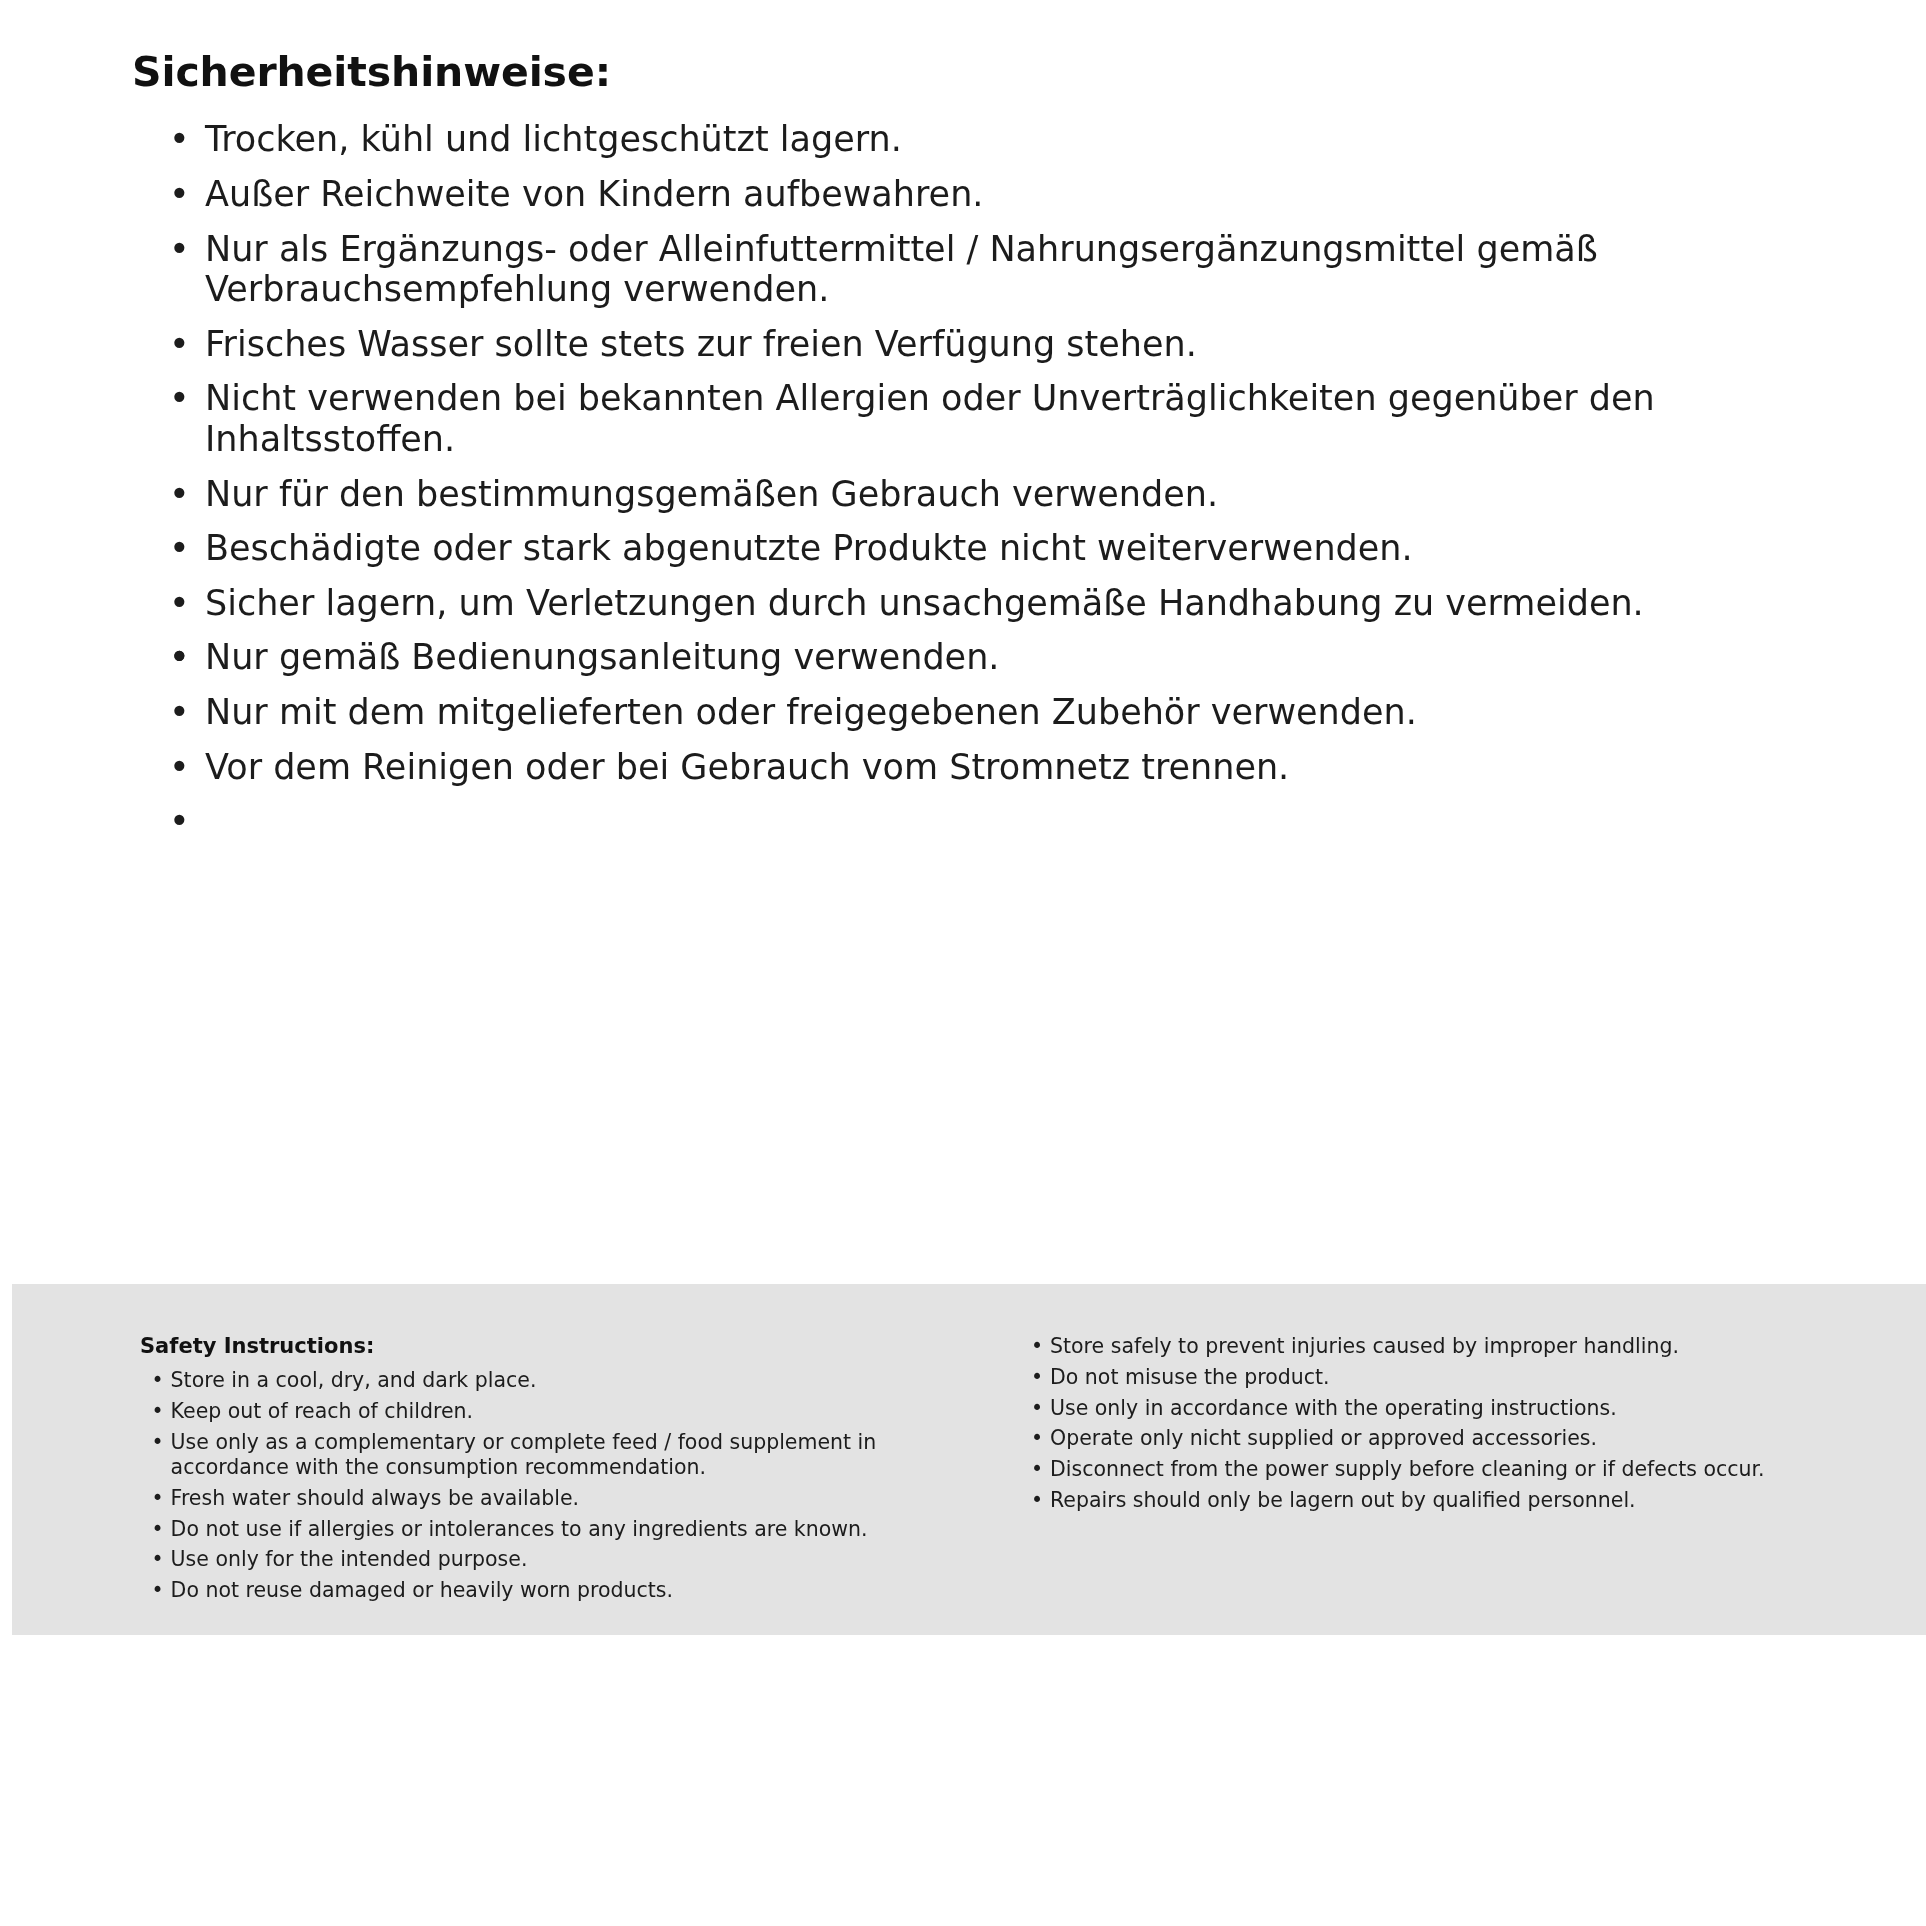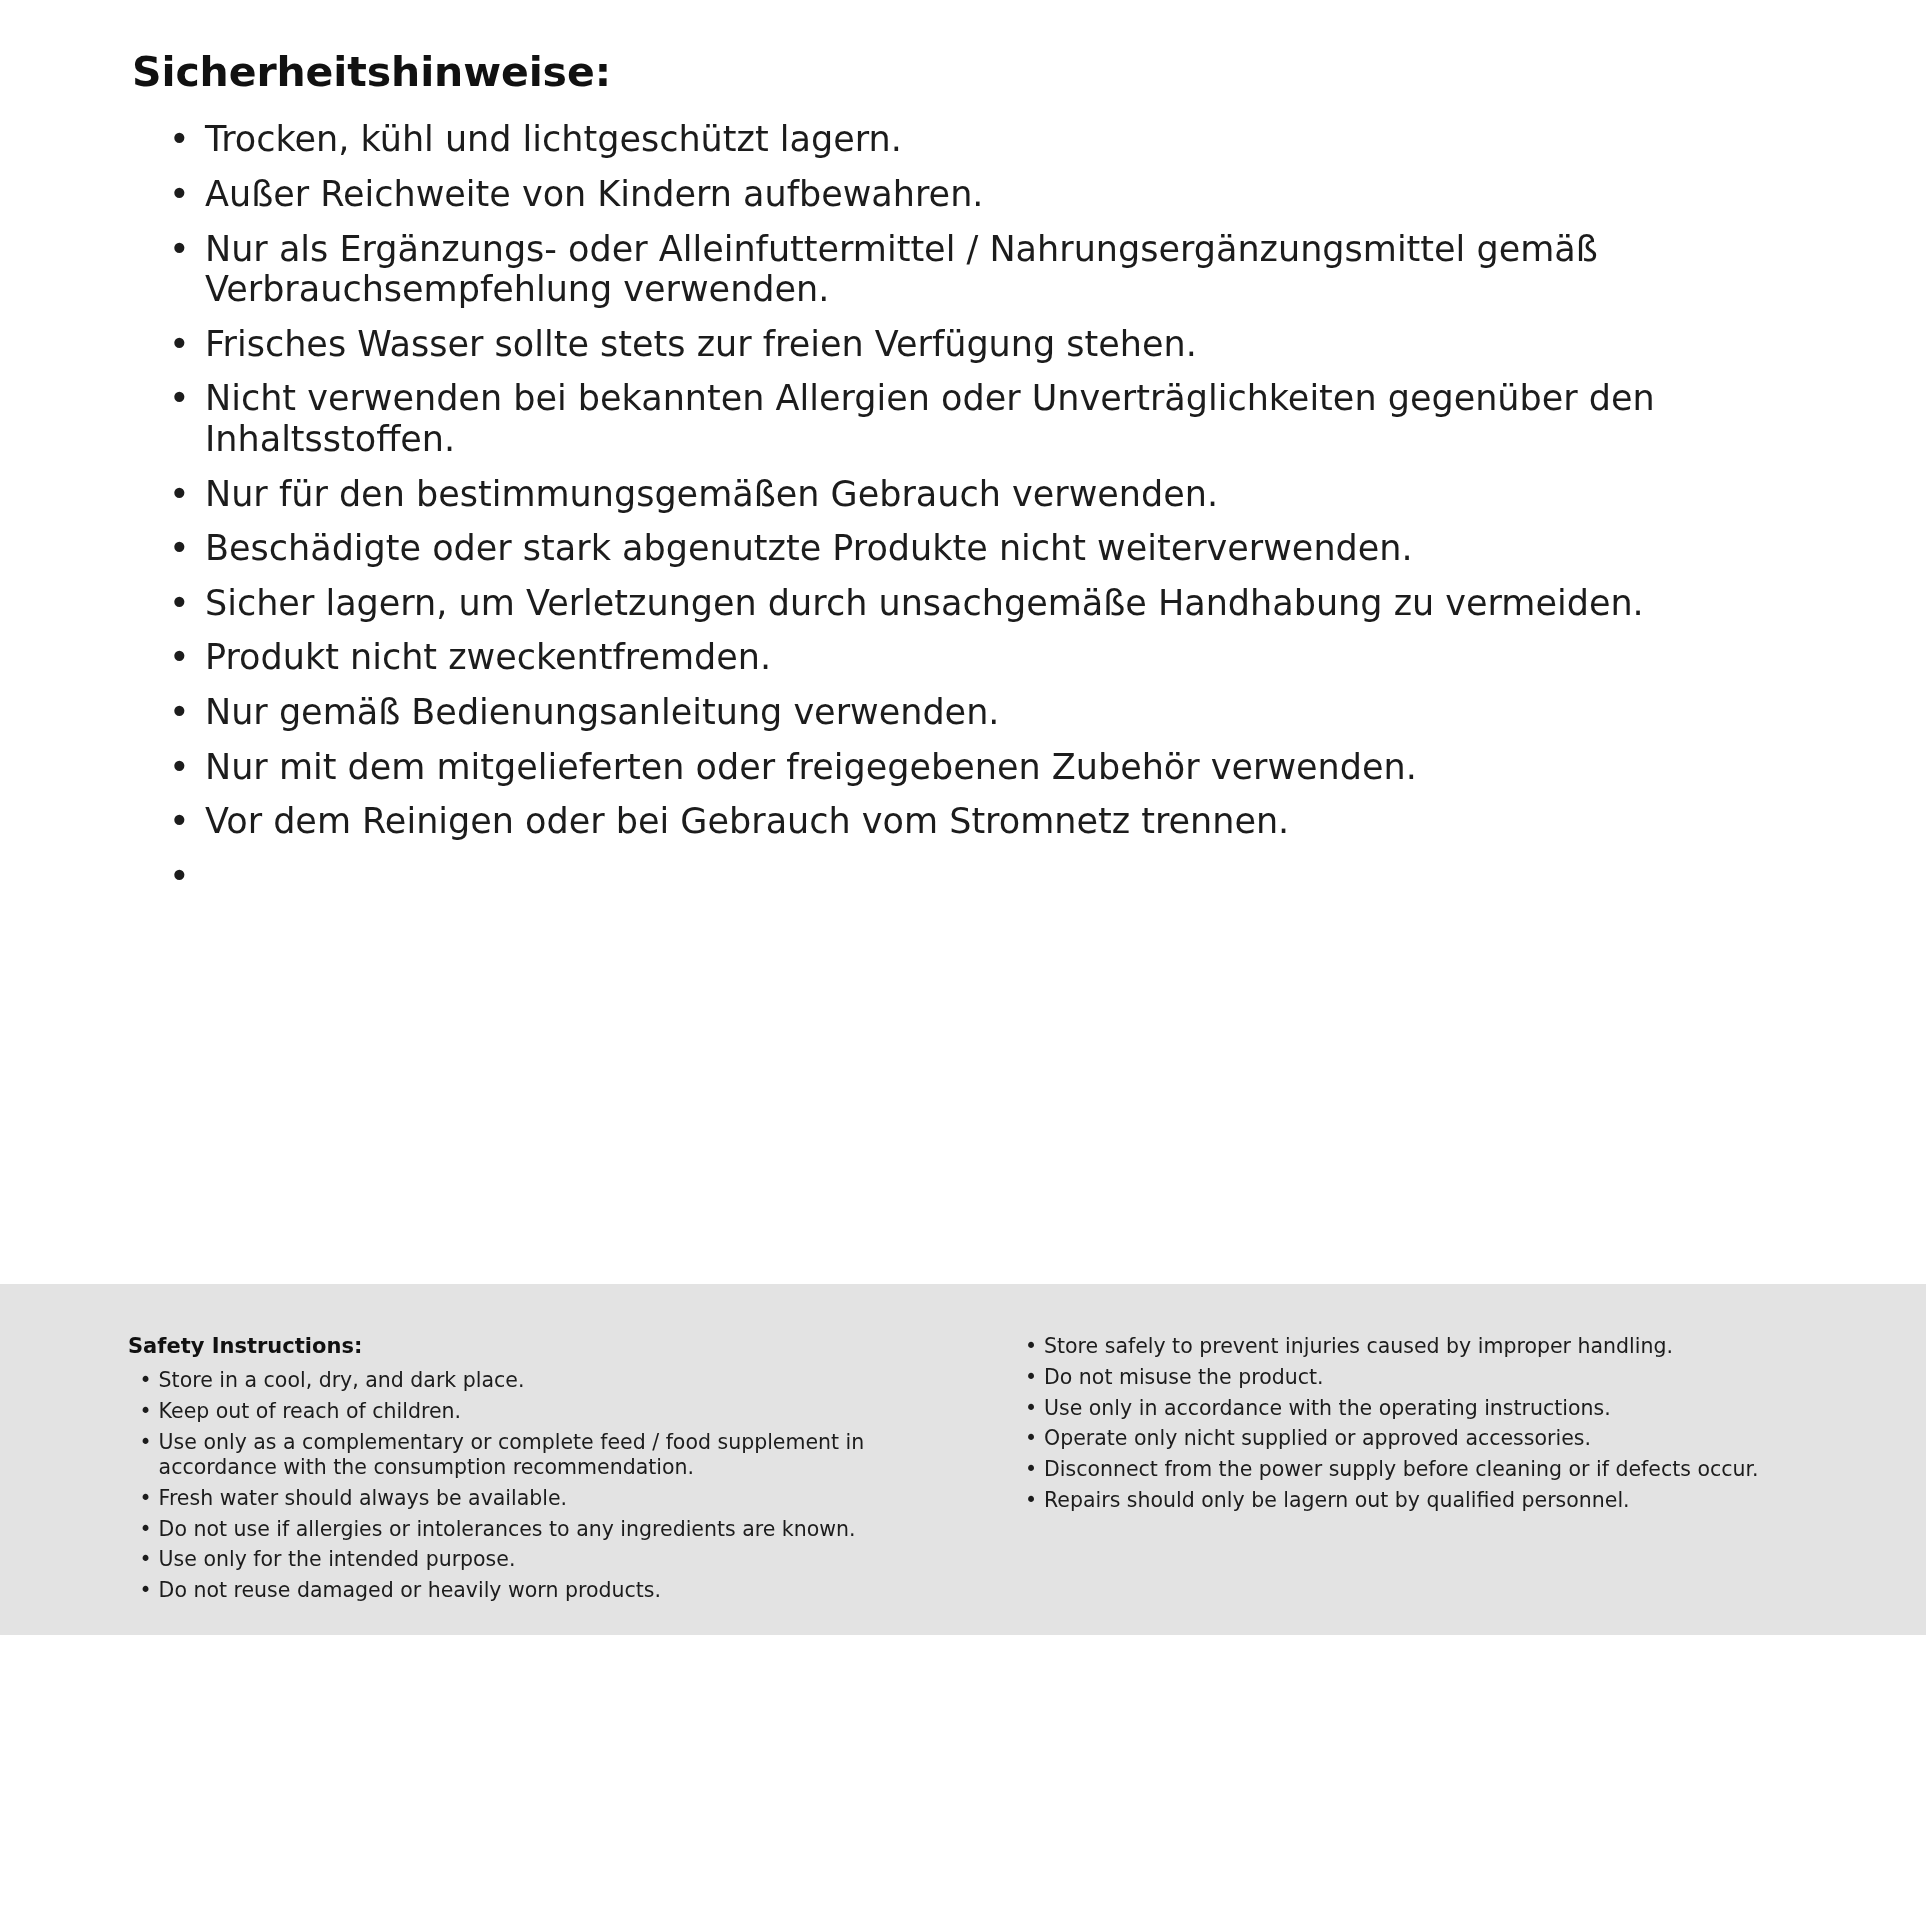--- a/index.html
+++ b/index.html
@@ -61,20 +61,21 @@
     color: #1c1c1c;
   }
 
   
   .en-section {
     background: #e3e3e3;
     flex: 1 1 auto;
     padding: 50px 68px 26px 128px;
     box-sizing: border-box;
     position: relative;
+    margin-left: 12px;
   }
   .en-title {
     font-size: 21px;
     font-weight: bold;
     color: #111111;
     margin: 0 0 10.3px 0;
     line-height: 1.15;
   }
   .en-columns {
     display: flex;
@@ -120,21 +121,21 @@
     <h1 class="de-title">Sicherheitshinweise:</h1>
     <ul class="de-list">
       <li><span class="bullet">•</span><span>Trocken, kühl und lichtgeschützt lagern.</span></li>
       <li><span class="bullet">•</span><span>Außer Reichweite von Kindern aufbewahren.</span></li>
       <li><span class="bullet">•</span><span>Nur als Ergänzungs- oder Alleinfuttermittel / Nahrungsergänzungsmittel gemäß Verbrauchsempfehlung verwenden.</span></li>
       <li><span class="bullet">•</span><span>Frisches Wasser sollte stets zur freien Verfügung stehen.</span></li>
       <li><span class="bullet">•</span><span>Nicht verwenden bei bekannten Allergien oder Unverträglichkeiten gegenüber den Inhaltsstoffen.</span></li>
       <li><span class="bullet">•</span><span>Nur für den bestimmungsgemäßen Gebrauch verwenden.</span></li>
       <li><span class="bullet">•</span><span>Beschädigte oder stark abgenutzte Produkte nicht weiterverwenden.</span></li>
       <li><span class="bullet">•</span><span>Sicher lagern, um Verletzungen durch unsachgemäße Handhabung zu vermeiden.</span></li>
-      <li><span class="bullet">•</span><span>Produkt nicht zweckentfremden.</span></li>
+      <li><span class="bullet">•</span></li>
       <li><span class="bullet">•</span><span>Nur gemäß Bedienungsanleitung verwenden.</span></li>
       <li><span class="bullet">•</span><span>Nur mit dem mitgelieferten oder freigegebenen Zubehör verwenden.</span></li>
       <li><span class="bullet">•</span><span>Vor dem Reinigen oder bei Gebrauch vom Stromnetz trennen.</span></li>
       <li><span class="bullet">•</span></li>
     </ul>
   </section>
 
   <section class="en-section">
     <div class="en-columns">
       <div class="en-col left">

